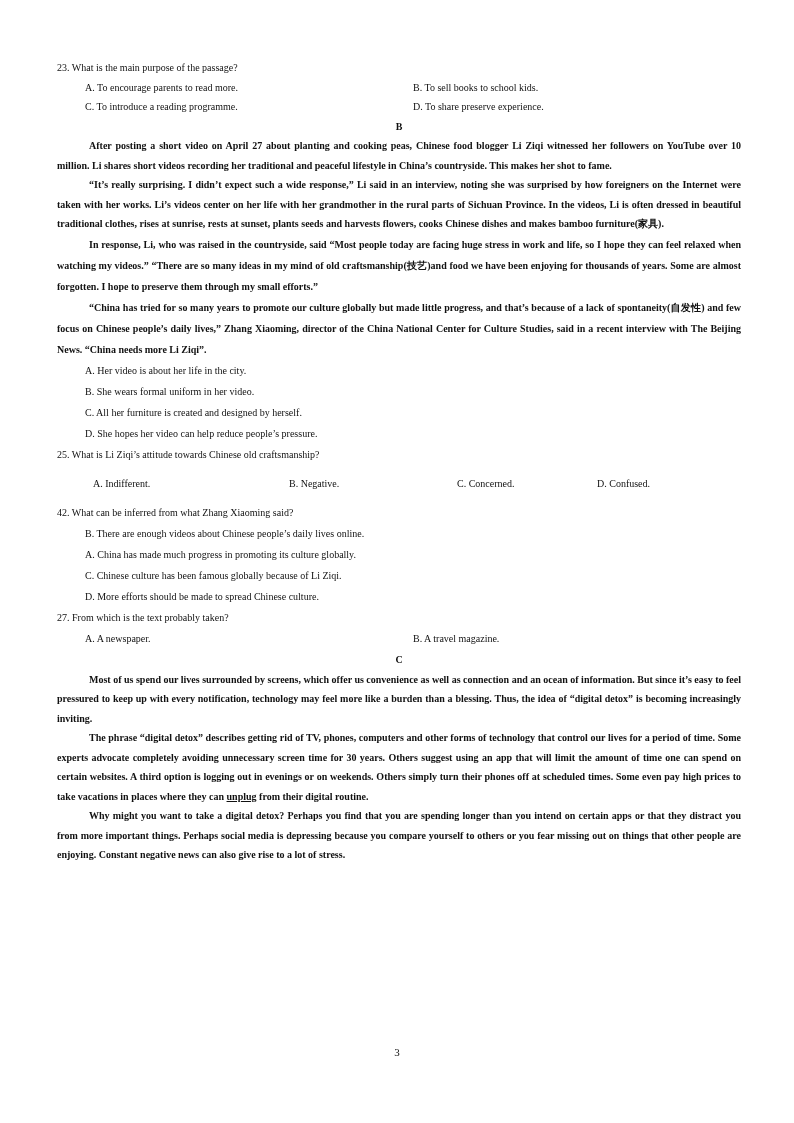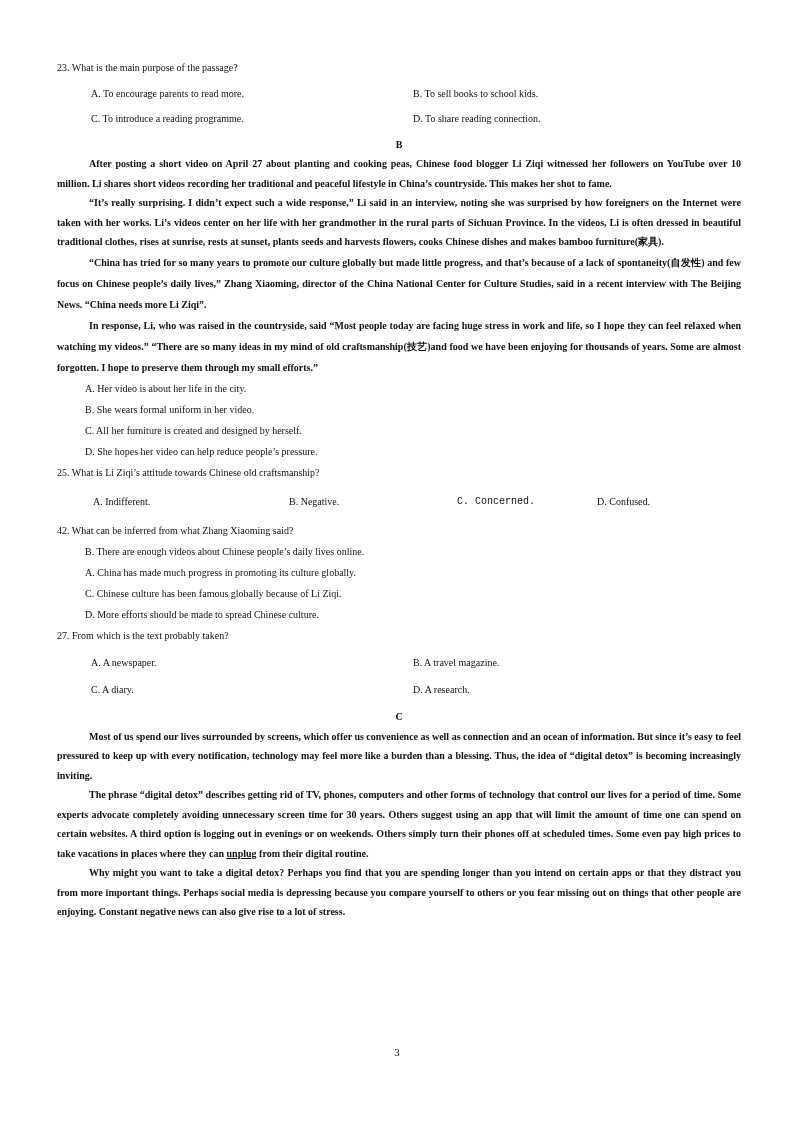--- a/index.html
+++ b/index.html
@@ -2,52 +2,52 @@
 <html><head>
 <meta charset="utf-8">
 <style>
   html, body { margin: 0; padding: 0; background: #ffffff; }
   body { width: 794px; height: 1123px; position: relative; overflow: hidden;
          font-family: "Liberation Serif", "DejaVu Serif", serif; color: #111; }
   .page { position: absolute; left: 57px; top: 58px; width: 684px;
           font-size: 10px; line-height: 19.5px; }
   .q { margin: 0; }
   .opt { padding-left: 28px; margin: 0; }
-  .opt-row { display: flex; padding-left: 28px; margin: 6px; }
+  .opt-row { display: flex; padding-left: 28px; margin: 0; }
   .opt-row .col { width: 336px; }
   .opt-row4 { display: flex; padding-left: 28px; margin: 8px; }
   .opt-row4 .c1 { width: 196px; }
   .opt-row4 .c2 { width: 168px; }
-  .opt-row4 .c3 { width: 140px; font-family: Liberation Mono, monospace; }
+  .opt-row4 .c3 { width: 140px; }
   .sec { text-align: center; font-weight: bold; margin: 0; }
   .para { text-indent: 32px; text-align: justify; margin: 0; font-weight: bold; }
   .spaced { line-height: 21px; }
   .u { text-decoration: underline; }
   .pagenum { position: absolute; top: 1046px; left: 0; width: 794px; text-align: center;
              font-size: 11px; }
 </style>
 </head>
 <body>
 
 <div class="page">
   <p class="q">23. What is the main purpose of the passage?</p>
   <div class="opt-row">
     <span class="col">A. To encourage parents to read more.</span>
     <span class="col">B. To sell books to school kids.</span>
   </div>
   <div class="opt-row">
     <span class="col">C. To introduce a reading programme.</span>
-    <span class="col">D. To share reading connection.</span>
+    <span class="col">D. To share preserve experience.</span>
   </div>
 
   <p class="sec">B</p>
   <p class="para">After posting a short video on April 27 about planting and cooking peas, Chinese food blogger Li Ziqi witnessed her followers on YouTube over 10 million. Li shares short videos recording her traditional and peaceful lifestyle in China’s countryside. This makes her shot to fame.</p>
   <p class="para">“It’s really surprising. I didn’t expect such a wide response,” Li said in an interview, noting she was surprised by how foreigners on the Internet were taken with her works. Li’s videos center on her life with her grandmother in the rural parts of Sichuan Province. In the videos, Li is often dressed in beautiful traditional clothes, rises at sunrise, rests at sunset, plants seeds and harvests flowers, cooks Chinese dishes and makes bamboo furniture(家具).</p>
+  <p class="para spaced">In response, Li, who was raised in the countryside, said “Most people today are facing huge stress in work and life, so I hope they can feel relaxed when watching my videos.” “There are so many ideas in my mind of old craftsmanship(技艺)and food we have been enjoying for thousands of years. Some are almost forgotten. I hope to preserve them through my small efforts.”</p>
   <p class="para spaced">“China has tried for so many years to promote our culture globally but made little progress, and that’s because of a lack of spontaneity(自发性) and few focus on Chinese people’s daily lives,” Zhang Xiaoming, director of the China National Center for Culture Studies, said in a recent interview with The Beijing News. “China needs more Li Ziqi”.</p>
-  <p class="para spaced">In response, Li, who was raised in the countryside, said “Most people today are facing huge stress in work and life, so I hope they can feel relaxed when watching my videos.” “There are so many ideas in my mind of old craftsmanship(技艺)and food we have been enjoying for thousands of years. Some are almost forgotten. I hope to preserve them through my small efforts.”</p>
 
   <div class="spaced">
     <p class="opt">A. Her video is about her life in the city.</p>
     <p class="opt">B. She wears formal uniform in her video.</p>
     <p class="opt">C. All her furniture is created and designed by herself.</p>
     <p class="opt">D. She hopes her video can help reduce people’s pressure.</p>
 
     <p class="q">25. What is Li Ziqi’s attitude towards Chinese old craftsmanship?</p>
     <div class="opt-row4">
       <span class="c1">A. Indifferent.</span>
@@ -60,24 +60,20 @@
     <p class="opt">B. There are enough videos about Chinese people’s daily lives online.</p>
     <p class="opt">A. China has made much progress in promoting its culture globally.</p>
     <p class="opt">C. Chinese culture has been famous globally because of Li Ziqi.</p>
     <p class="opt">D. More efforts should be made to spread Chinese culture.</p>
 
     <p class="q">27. From which is the text probably taken?</p>
     <div class="opt-row">
       <span class="col">A. A newspaper.</span>
       <span class="col">B. A travel magazine.</span>
     </div>
-    <div class="opt-row">
-      <span class="col">C. A diary.</span>
-      <span class="col">D. A research.</span>
-    </div>
     <p class="sec">C</p>
   </div>
 
   <p class="para">Most of us spend our lives surrounded by screens, which offer us convenience as well as connection and an ocean of information. But since it’s easy to feel pressured to keep up with every notification, technology may feel more like a burden than a blessing. Thus, the idea of “digital detox” is becoming increasingly inviting.</p>
   <p class="para"><span>The phrase “digital detox” describes getting rid of TV, phones, computers and other forms of technology that control our lives for a period of time. Some experts advocate completely avoiding unnecessary screen time for 30 years. Others suggest using an app that will limit the amount of time one can spend on certain websites. A third option is logging out in evenings or on weekends. Others simply turn their phones off at scheduled times. Some even pay high prices to take vacations in places where they can </span><span class="u">unplug</span><span> from their digital routine.</span></p>
   <p class="para">Why might you want to take a digital detox? Perhaps you find that you are spending longer than you intend on certain apps or that they distract you from more important things. Perhaps social media is depressing because you compare yourself to others or you fear missing out on things that other people are enjoying. Constant negative news can also give rise to a lot of stress.</p>
 </div>
 
 <div class="pagenum">3</div>
 

